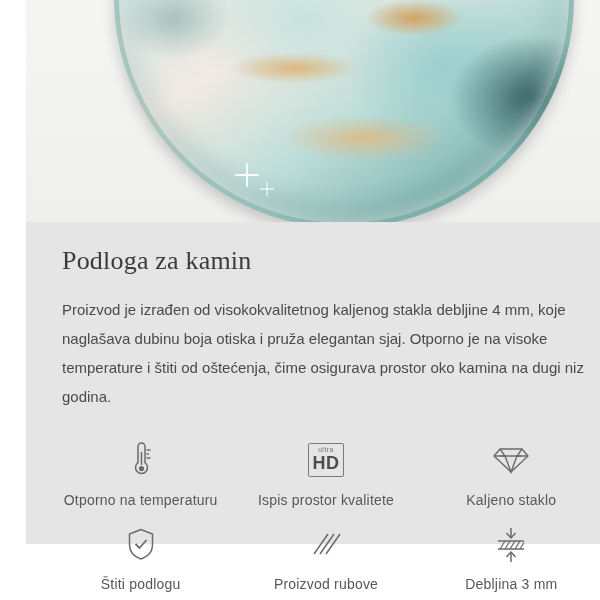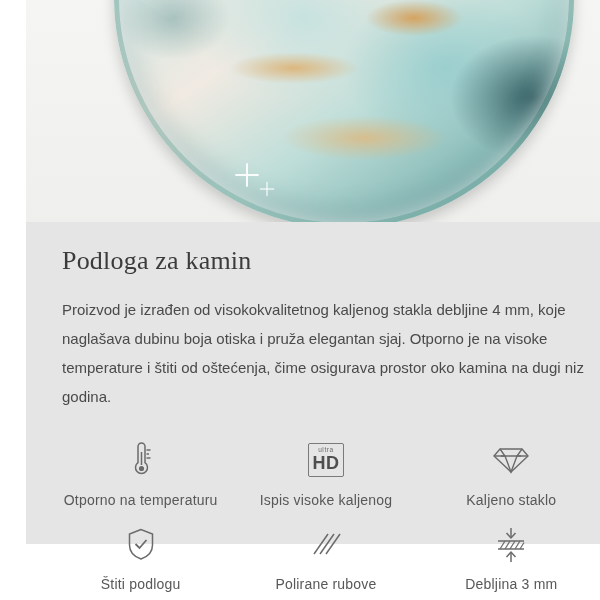--- a/index.html
+++ b/index.html
@@ -212,21 +212,21 @@
       <div class="feature-label">Otporno na temperaturu</div>
     </div>
 
     <div class="feature">
       <div class="feature-icon">
         <div class="hd-box">
           <span class="ultra">ultra</span>
           <span class="hd">HD</span>
         </div>
       </div>
-      <div class="feature-label">Ispis visoke kaljenog</div>
+      <div class="feature-label">Ispis prostor kvalitete</div>
     </div>
 
     <div class="feature">
       <div class="feature-icon">
         <svg width="38" height="34" viewBox="0 0 38 34" fill="none" stroke="#6b6b6b" stroke-width="1.4">
           <path d="M8 6h22l6 7-17 16L2 13z"></path>
           <path d="M2 13h34"></path>
           <path d="M8 6l5 7-4 0"></path>
           <path d="M30 6l-5 7 4 0"></path>
           <path d="M13 13l6 16 6-16"></path>
@@ -246,21 +246,21 @@
     </div>
 
     <div class="feature">
       <div class="feature-icon">
         <svg width="36" height="32" viewBox="0 0 36 32" fill="none" stroke="#6b6b6b" stroke-width="1.5">
           <line x1="6" y1="26" x2="20" y2="6"></line>
           <line x1="12" y1="26" x2="26" y2="6"></line>
           <line x1="18" y1="26" x2="32" y2="6"></line>
         </svg>
       </div>
-      <div class="feature-label">Polirane rubove</div>
+      <div class="feature-label">Proizvod rubove</div>
     </div>
 
     <div class="feature">
       <div class="feature-icon">
         <svg width="36" height="40" viewBox="0 0 36 40" fill="none" stroke="#6b6b6b" stroke-width="1.5">
           <line x1="18" y1="4" x2="18" y2="13"></line>
           <polyline points="13.5,9 18,14 22.5,9" fill="none"></polyline>
           <line x1="5" y1="17" x2="31" y2="17"></line>
           <line x1="5" y1="25" x2="31" y2="25"></line>
           <g stroke-width="1.2">

